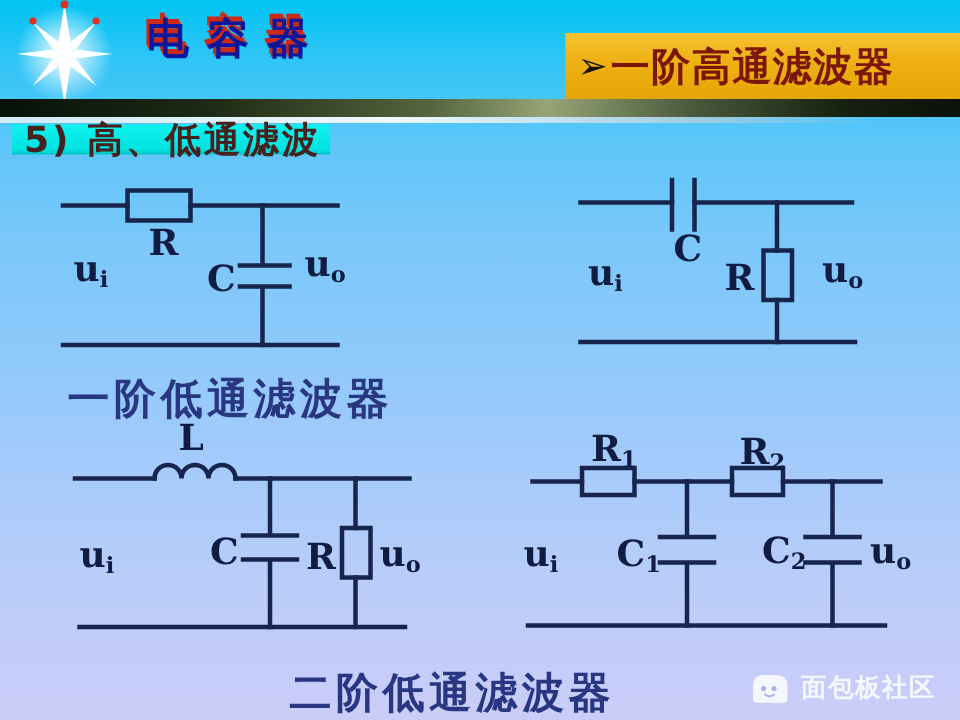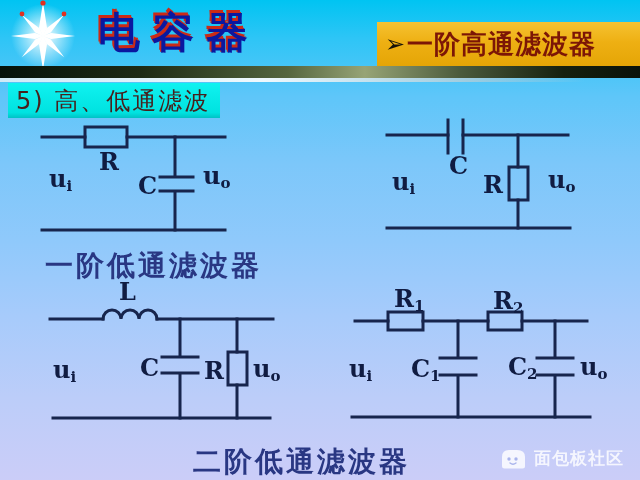--- a/index.html
+++ b/index.html
@@ -4,21 +4,21 @@
 <style>
   html,body{margin:0;padding:0;}
   .slide{
     position:relative;width:640px;height:480px;overflow:hidden;
     font-family:"DejaVu Sans",sans-serif;
     background:linear-gradient(180deg,#00c4f2 0%,#2ec5f6 8%,#5ec6f9 20%,#7cc7fa 34%,#8fc9fb 50%,#a7cbfb 66%,#bccdf9 83%,#cbcdf8 100%);
   }
   .abs{position:absolute;}
   
   .title{
-    left:98px;top:12px;font-size:42px;font-weight:bold;color:#0a18a0;
+    left:98px;top:12px;font-size:28px;font-weight:bold;color:#0a18a0;
     letter-spacing:12px;line-height:1;
     text-shadow:-2px -3px 0 #cc2a16, -1px -1px 0 #cc2a16;
     white-space:nowrap;
   }
   .badge{
     left:377px;top:22px;width:263px;height:44px;
     background:linear-gradient(180deg,#f6c232 0%,#eeb013 45%,#e5a506 100%);
     box-shadow:6px 6px 0 #1b2a6d;
     display:flex;align-items:center;gap:2px;padding-left:8px;box-sizing:border-box;
     font-weight:bold;white-space:nowrap;
@@ -27,23 +27,23 @@
   .badge .btxt{color:#7c1606;font-size:26px;letter-spacing:1px;}
   .rule{
     left:0;top:66px;width:640px;height:12px;
     background:linear-gradient(90deg,#05120a 0%,#1e2b15 22%,#55663f 45%,#97a476 57%,#4a5a3c 72%,#16200f 88%,#0a120a 100%);
   }
   .rule-light{
     left:0;top:78px;width:585px;height:4px;
     background:linear-gradient(90deg,#cfeaf6 0%,#eef8fd 45%,#9fccdf 80%,rgba(160,200,220,0) 100%);
   }
   .section{
-    left:8px;top:83px;width:212px;height:35px;
+    left:8px;top:83px;width:212px;height:20px;
     background:linear-gradient(180deg,#0ff2f0 0%,#00e2e0 85%,#00c2c4 100%);
-    color:#47211d;font-size:24px;font-weight:normal;letter-spacing:2px;
+    color:#47211d;font-size:24px;font-weight:bold;letter-spacing:2px;
     display:flex;align-items:center;padding-left:8px;box-sizing:border-box;white-space:nowrap;
   }
   
   svg.circuit{overflow:visible;}
   .ink path,.ink rect{stroke:#17254d;stroke-width:3;fill:none;stroke-linecap:square;}
   .clabel{fill:#101c42;font-family:"DejaVu Serif","Liberation Serif",serif;font-weight:bold;font-size:24px;}
   .clabel .sub{font-size:15px;}
   .caption{
     font-size:28px;font-weight:bold;color:#293783;letter-spacing:3px;white-space:nowrap;
   }

